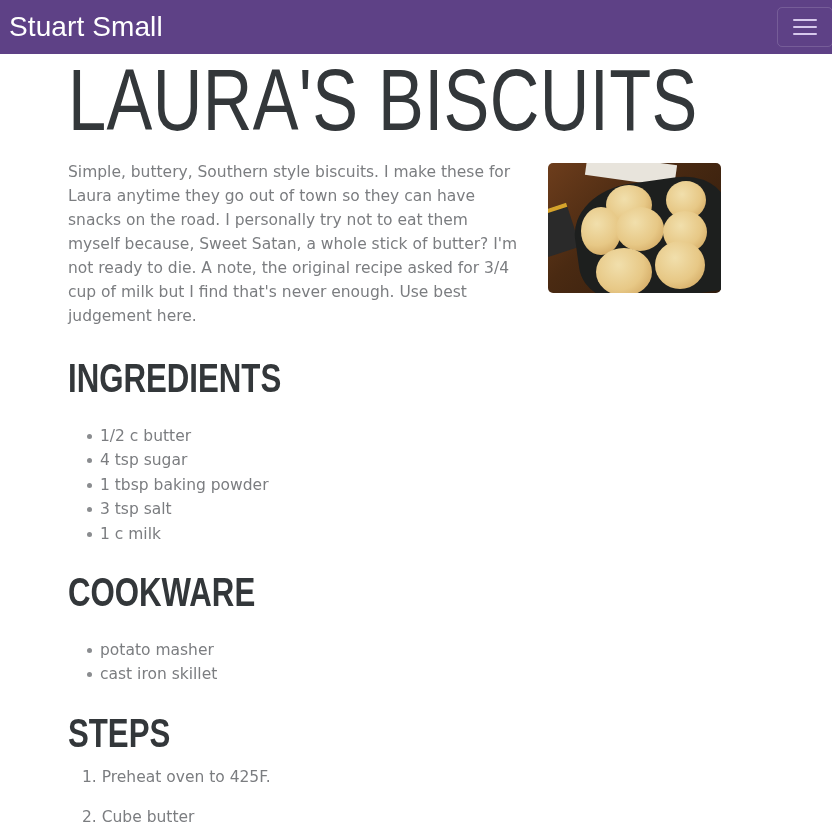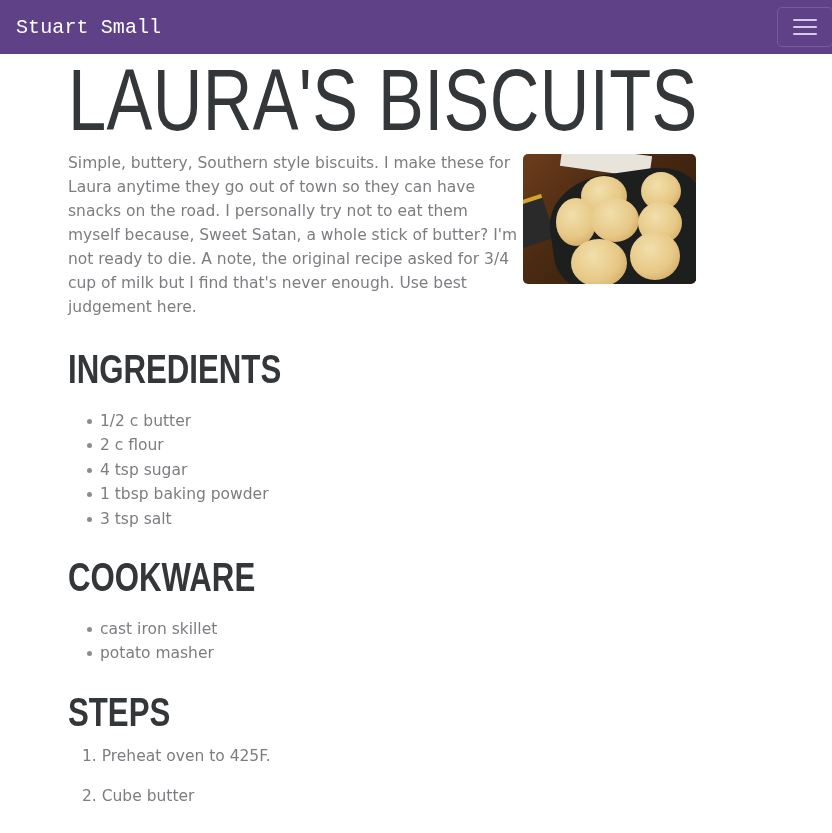--- a/index.html
+++ b/index.html
@@ -15,23 +15,23 @@
       top: 0; left: 0;
       width: 832px;
       height: 54px;
       background: #5e4186;
       display: flex;
       align-items: center;
       justify-content: space-between;
     }
     .brand {
       color: #ffffff;
-      font-family: Liberation Mono, monospace;
-      font-size: 20px;
-      padding-left: 16px;
+      font-family: Liberation Sans, sans-serif;
+      font-size: 28px;
+      padding-left: 9px;
       letter-spacing: 0.1px;
     }
     .toggler {
       width: 56px;
       height: 40px;
       border: 1px solid rgba(255,255,255,0.15);
       border-radius: 5px;
       margin-right: 0px;
       margin-top: 0px;
       display: flex;
@@ -63,22 +63,22 @@
       font-weight: normal;
       transform: scaleX(0.78);
       transform-origin: left top;
       white-space: nowrap;
       margin-top: 2px;
       height: 92px;
       letter-spacing: 0.5px;
     }
     .intro-row {
       display: flex;
-      justify-content: flex-start;
-      margin-top: 3px;
+      justify-content: space-between;
+      margin-top: 12px;
     }
     .intro {
       width: 455px;
       font-size: 15.5px;
       line-height: 24px;
       color: #7b7d80;
     }
     .photo {
       width: 173px;
       height: 130px;
@@ -126,21 +126,21 @@
       transform-origin: left top;
       white-space: nowrap;
     }
     ul.items, ol.steps {
       color: #7b7d80;
       font-size: 15.5px;
     }
     ul.items {
       list-style: none;
       padding-left: 32px;
-      margin-top: 18px;
+      margin-top: 24px;
     }
     ul.items li {
       position: relative;
       line-height: 24.4px;
     }
     ul.items li::before {
       content: "";
       position: absolute;
       left: -13px;
       top: 10px;
@@ -186,30 +186,30 @@
       <div class="biscuit" style="left:68px;top:44px;width:48px;height:44px;"></div>
       <div class="biscuit" style="left:115px;top:48px;width:44px;height:42px;"></div>
       <div class="biscuit" style="left:48px;top:85px;width:56px;height:48px;"></div>
       <div class="biscuit" style="left:107px;top:78px;width:50px;height:48px;"></div>
     </div>
   </div>
 
   <h2 class="section-head" style="margin-top:28px;">INGREDIENTS</h2>
   <ul class="items">
     <li>1/2 c butter</li>
-    <li>2 c flour</li>
     <li>4 tsp sugar</li>
     <li>1 tbsp baking powder</li>
     <li>3 tsp salt</li>
+    <li>1 c milk</li>
   </ul>
 
   <h2 class="section-head" style="margin-top:24px;">COOKWARE</h2>
   <ul class="items">
+    <li>potato masher</li>
     <li>cast iron skillet</li>
-    <li>potato masher</li>
   </ul>
 
   <h2 class="section-head" style="margin-top:24px;">STEPS</h2>
   <ol class="steps">
     <li>1. Preheat oven to 425F.</li>
     <li>2. Cube butter</li>
 
   </ol>
 </main>
 

